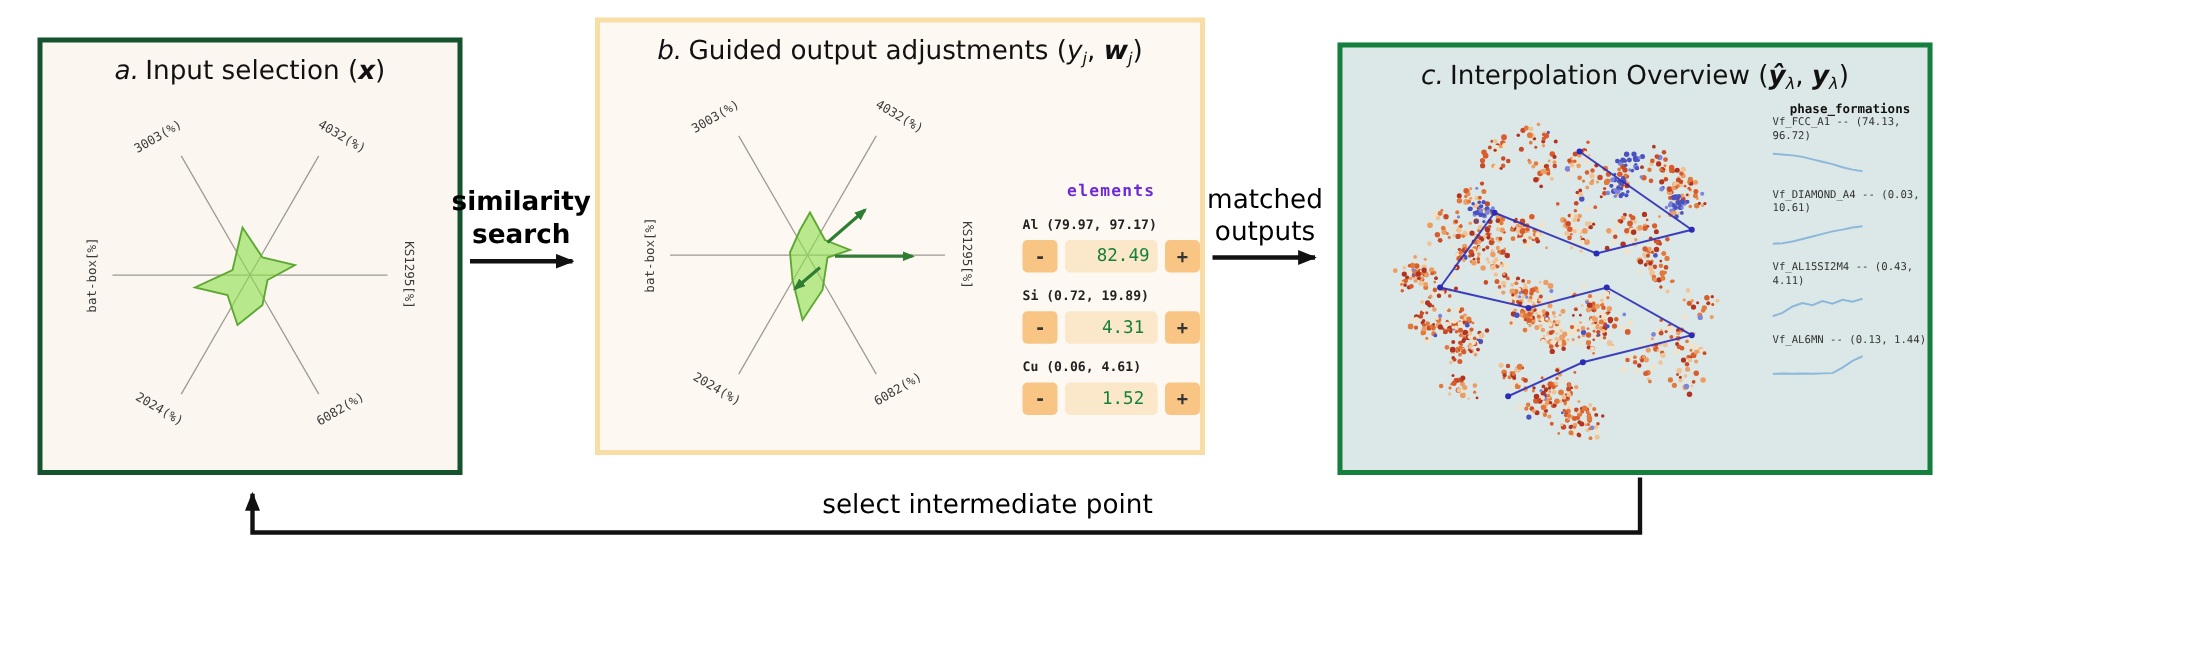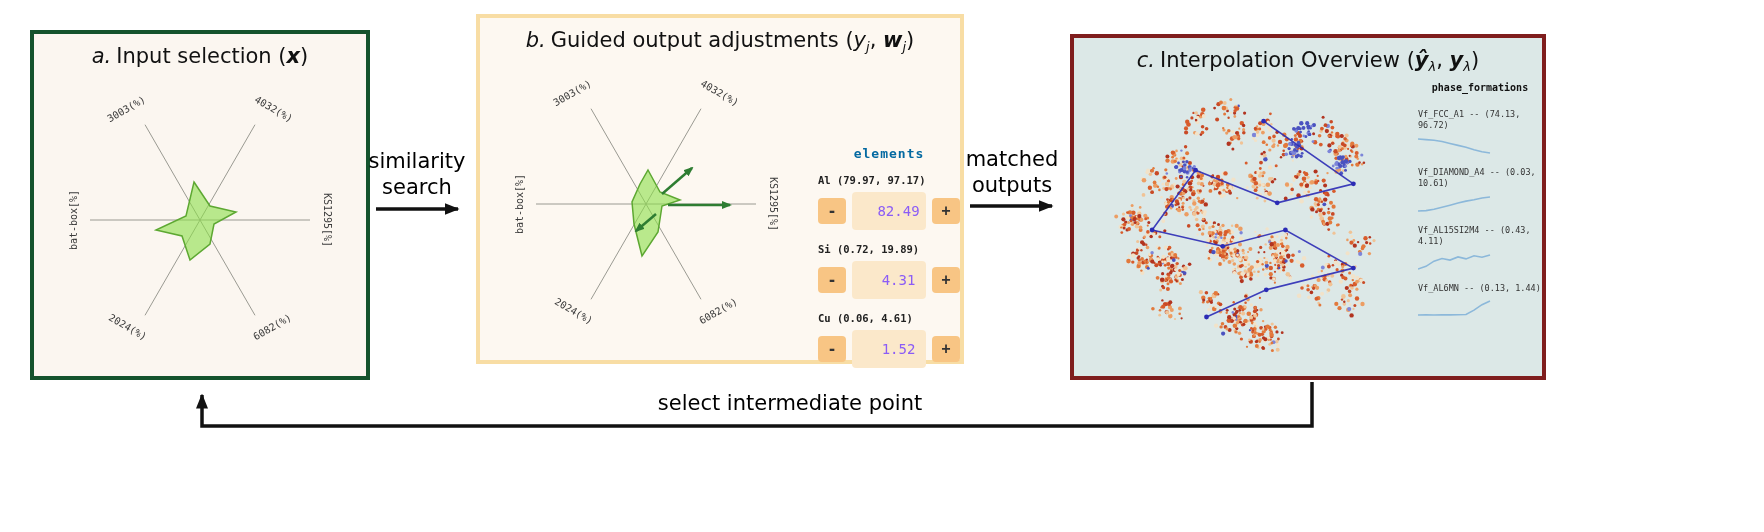--- a/index.html
+++ b/index.html
@@ -1,39 +1,39 @@
 <!DOCTYPE html>
 <html><head>
 <meta charset="utf-8">
 <style>
   html,body{margin:0;padding:0;width:1764px;height:532px;background:#ffffff;overflow:hidden;
     font-family:"DejaVu Sans","Liberation Sans",sans-serif;position:relative;}
   .panel{position:absolute;box-sizing:border-box;}
   #panel-a{left:30px;top:30px;width:340px;height:350px;border:4px solid #14532d;background:#fbf6f0;}
   #panel-b{left:476px;top:14px;width:488px;height:350px;border:4px solid #f8dda4;background:#fdf8f1;}
-  #panel-c{left:1070px;top:34px;width:476px;height:346px;border:4px solid #7f1d1d;background:#dce8e7;}
+  #panel-c{left:1070px;top:34px;width:476px;height:346px;border:4px solid #15803d;background:#dce8e7;}
   .panel-title{position:absolute;top:10px;left:0;right:0;text-align:center;font-size:21px;color:#111;white-space:nowrap;}
   .mi{font-style:italic;}
   .mb{font-style:italic;font-weight:bold;}
   .msub{font-size:13px;font-style:italic;vertical-align:-4px;}
   .tpre{font-style:italic;margin-right:5px;}
   .radar-svg{position:absolute;left:6px;top:38px;}
   svg text.axlab{font-family:"DejaVu Sans Mono","Liberation Mono",monospace;font-size:10px;fill:#3a3a3a;}
   
   #elements-col{position:absolute;left:338px;top:128px;width:142px;}
-  .eheader{font:bold 13px "DejaVu Sans Mono",monospace;text-align:center;color:#0369a1;letter-spacing:1px;margin-bottom:2px;}
+  .eheader{font:bold 13px "DejaVu Sans Mono",monospace;text-align:center;color:#6d28d9;letter-spacing:1px;margin-bottom:2px;}
   .elabel{font:bold 10.5px "DejaVu Sans Mono",monospace;color:#222;margin:13px 0 6px;white-space:nowrap;}
   .erow{display:flex;align-items:center;gap:6px;}
   .ebtn{width:30px;height:26px;background:#f8c584;border-radius:4px;display:flex;align-items:center;justify-content:center;
     font:bold 15px "DejaVu Sans Mono",monospace;color:#333;cursor:pointer;}
-  .evalue{width:58px;height:38px;background:#fbe8ca;border-radius:4px;display:flex;align-items:center;justify-content:center;
-    font:14px "DejaVu Sans Mono",monospace;color:#8b5cf6;padding-left:19px;}
+  .evalue{width:58px;height:26px;background:#fbe8ca;border-radius:4px;display:flex;align-items:center;justify-content:center;
+    font:14px "DejaVu Sans Mono",monospace;color:#15803d;padding-left:19px;}
   
   #phase-col{position:absolute;left:344px;top:44px;width:124px;}
-  .pheader{font:bold 10px "DejaVu Sans Mono",monospace;color:#111;text-align:center;margin-bottom:16px;}
+  .pheader{font:bold 10px "DejaVu Sans Mono",monospace;color:#111;text-align:center;margin-bottom:0;}
   .pentry{margin-bottom:11px;}
   .plabel{font:8.5px/1.35 "DejaVu Sans Mono",monospace;color:#333;}
   .pspark{display:block;margin-top:4px;}
   #scatter-svg{position:absolute;left:8px;top:42px;}
   
   .flow-label{position:absolute;font-size:21px;line-height:26px;color:#000;text-align:center;}
   #overlay-svg{position:absolute;left:0;top:0;pointer-events:none;}
 </style>
 </head>
 <body>
@@ -1626,15 +1626,15 @@
       <path d="M0,0 L10,4 L0,8 Z" fill="#111"></path>
     </marker>
   </defs>
   <g stroke="#111" stroke-width="3.5" fill="none">
     <line x1="376" y1="209" x2="458" y2="209" marker-end="url(#bah)"></line>
     <line x1="970" y1="206" x2="1052" y2="206" marker-end="url(#bah)"></line>
     <path d="M1312,382 L1312,426 L202,426 L202,395" marker-end="url(#bah)"></path>
   </g>
 </svg>
 
-<div class="flow-label" style="left:352px;top:148px;width:130px;">similarity search</div>
+<div class="flow-label" style="left:352px;top:148px;width:130px;font-weight:bold;">similarity search</div>
 <div class="flow-label" style="left:948px;top:146px;width:128px;">matched outputs</div>
 <div class="flow-label" style="left:590px;top:390px;width:400px;">select intermediate point</div>
 
 </body></html>

